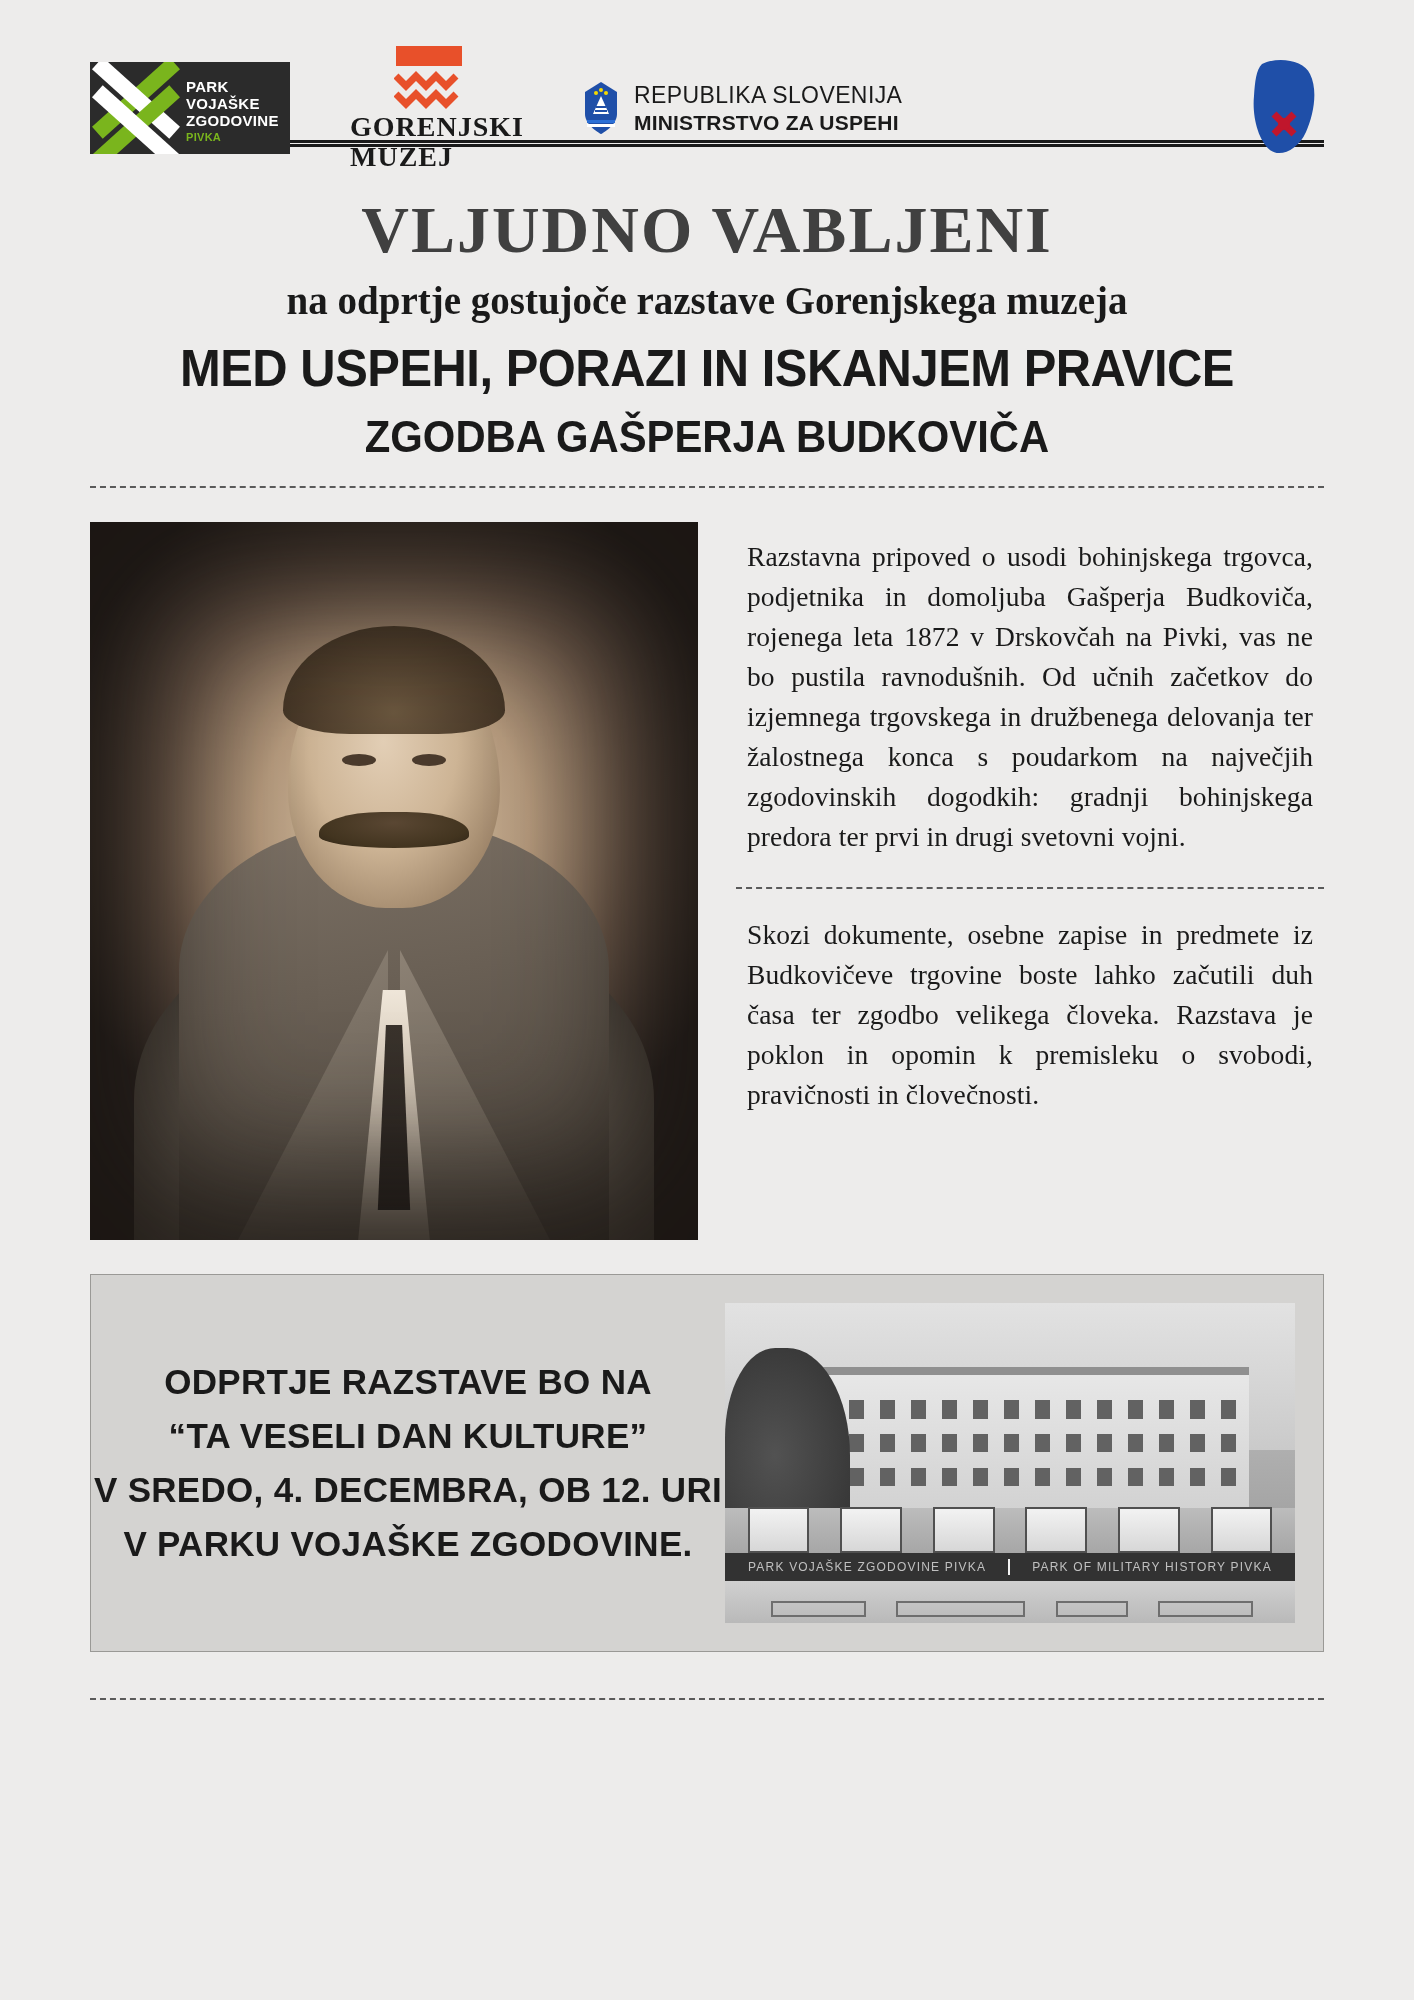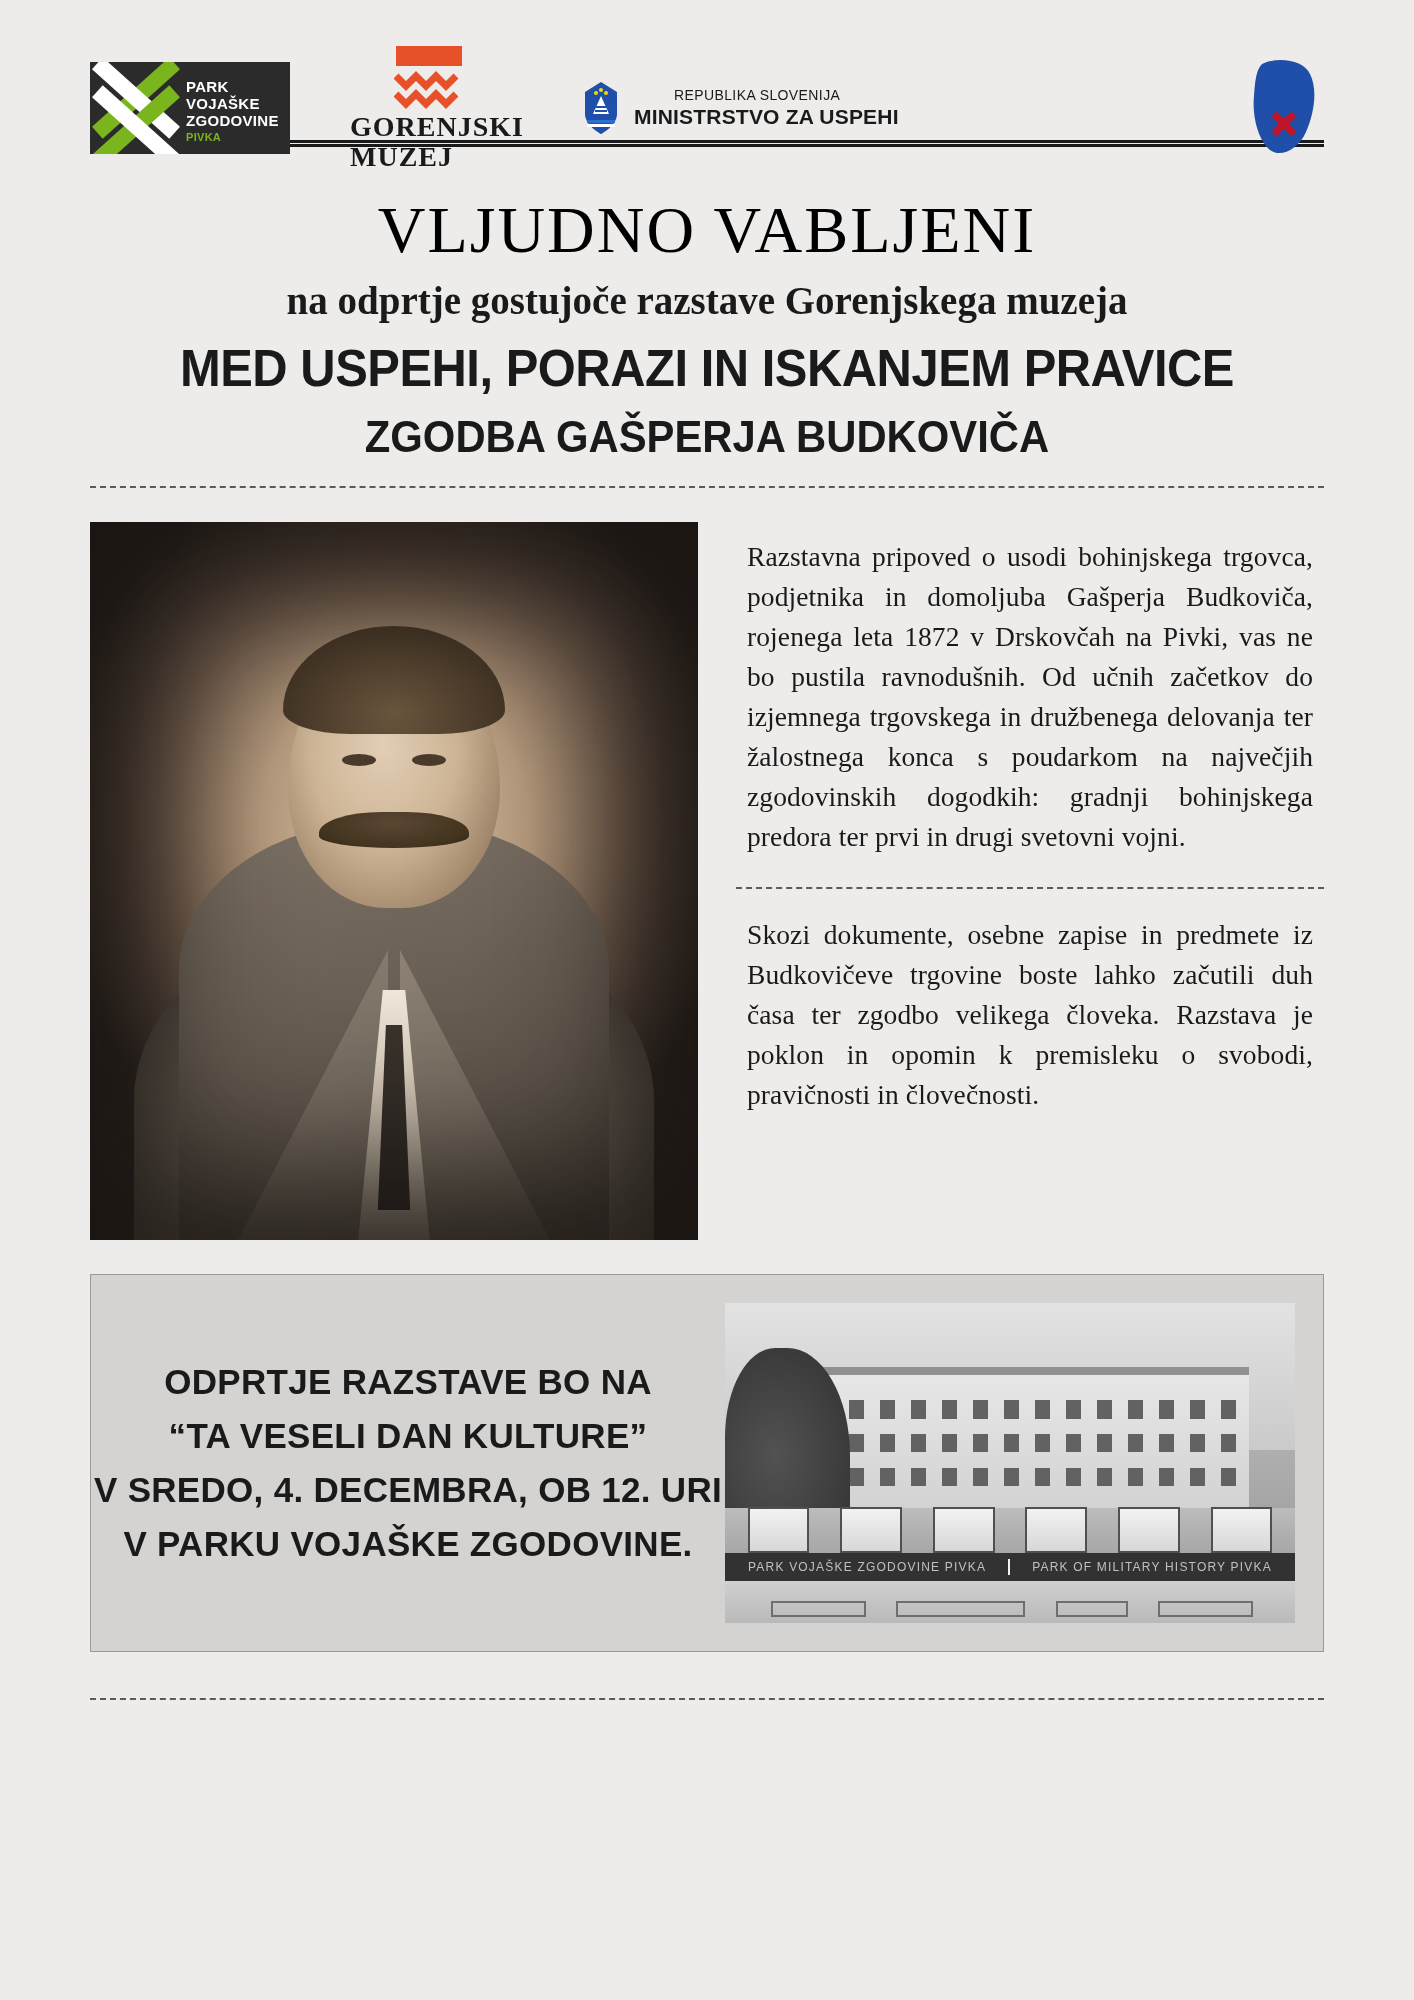--- a/index.html
+++ b/index.html
@@ -111,21 +111,21 @@
   }
   .min-mark {
     width: 38px;
     height: 56px;
     margin-right: 14px;
   }
   .min-text {
     font-family: "Liberation Sans", sans-serif;
     color: #1a1a1a;
   }
-  .min-text .l1 { font-size: 14px; letter-spacing: 0.4px; margin-left: 40px; }
+  .min-text .l1 { font-size: 23px; letter-spacing: 0.4px; }
   .min-text .l2 { font-size: 21px; font-weight: bold; letter-spacing: 0.2px; margin-top: 2px;}
 
   
   .right-emblem {
     width: 80px;
     height: 105px;
     margin-left: 40px;
     position: relative;
   }
 
@@ -142,24 +142,24 @@
     margin: 24px 0 0 0;
   }
 
   
   .titles {
     text-align: center;
     margin-top: 50px;
   }
   .t-invite {
     font-family: "Liberation Serif", serif;
-    font-weight: normal;
+    font-weight: bold;
     font-size: 66px;
     letter-spacing: 2px;
-    color: #000000;
+    color: #404040;
     line-height: 1;
   }
   .t-sub {
     font-family: "Liberation Serif", serif;
     font-weight: bold;
     font-size: 39px;
     color: #1a1a1a;
     margin-top: 18px;
     line-height: 1.05;
   }

